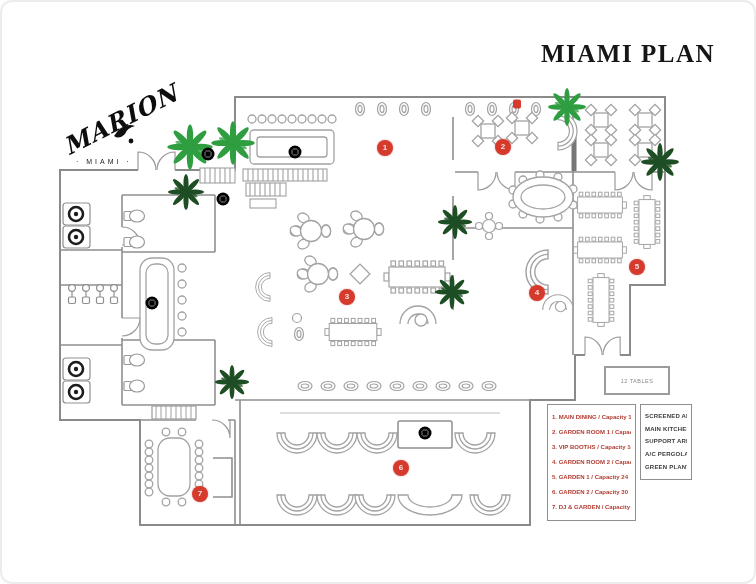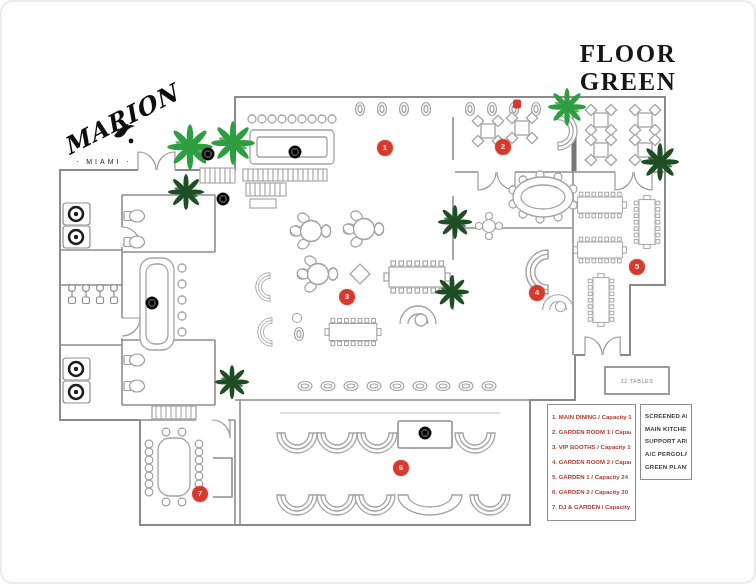--- a/index.html
+++ b/index.html
@@ -38,21 +38,21 @@
   
   .scale-box{position:absolute;left:604px;top:366px;width:62px;height:25px;
       border:2px solid #9c9c9c;background:#fff;display:flex;align-items:center;
       justify-content:center;font-size:5.5px;color:#8a8a8a;letter-spacing:.5px;}
 </style>
 </head>
 <body>
 
 <div class="stage">
 
-  <div class="title">FLOOR GREEN</div>
+  <div class="title">MIAMI PLAN</div>
 
   <div class="logo">
     <span class="logo-name">MARION</span>
     <svg class="logo-doodle" width="30" height="30" viewBox="0 0 30 30">
       <path d="M4,18 Q13,4 25,8 Q17,10 15,16 Q9,22 4,18 Z" fill="#101010"></path>
       <circle cx="21" cy="23" r="2.4" fill="#101010"></circle>
     </svg>
     <span class="logo-sub">· MIAMI ·</span>
   </div>
 

